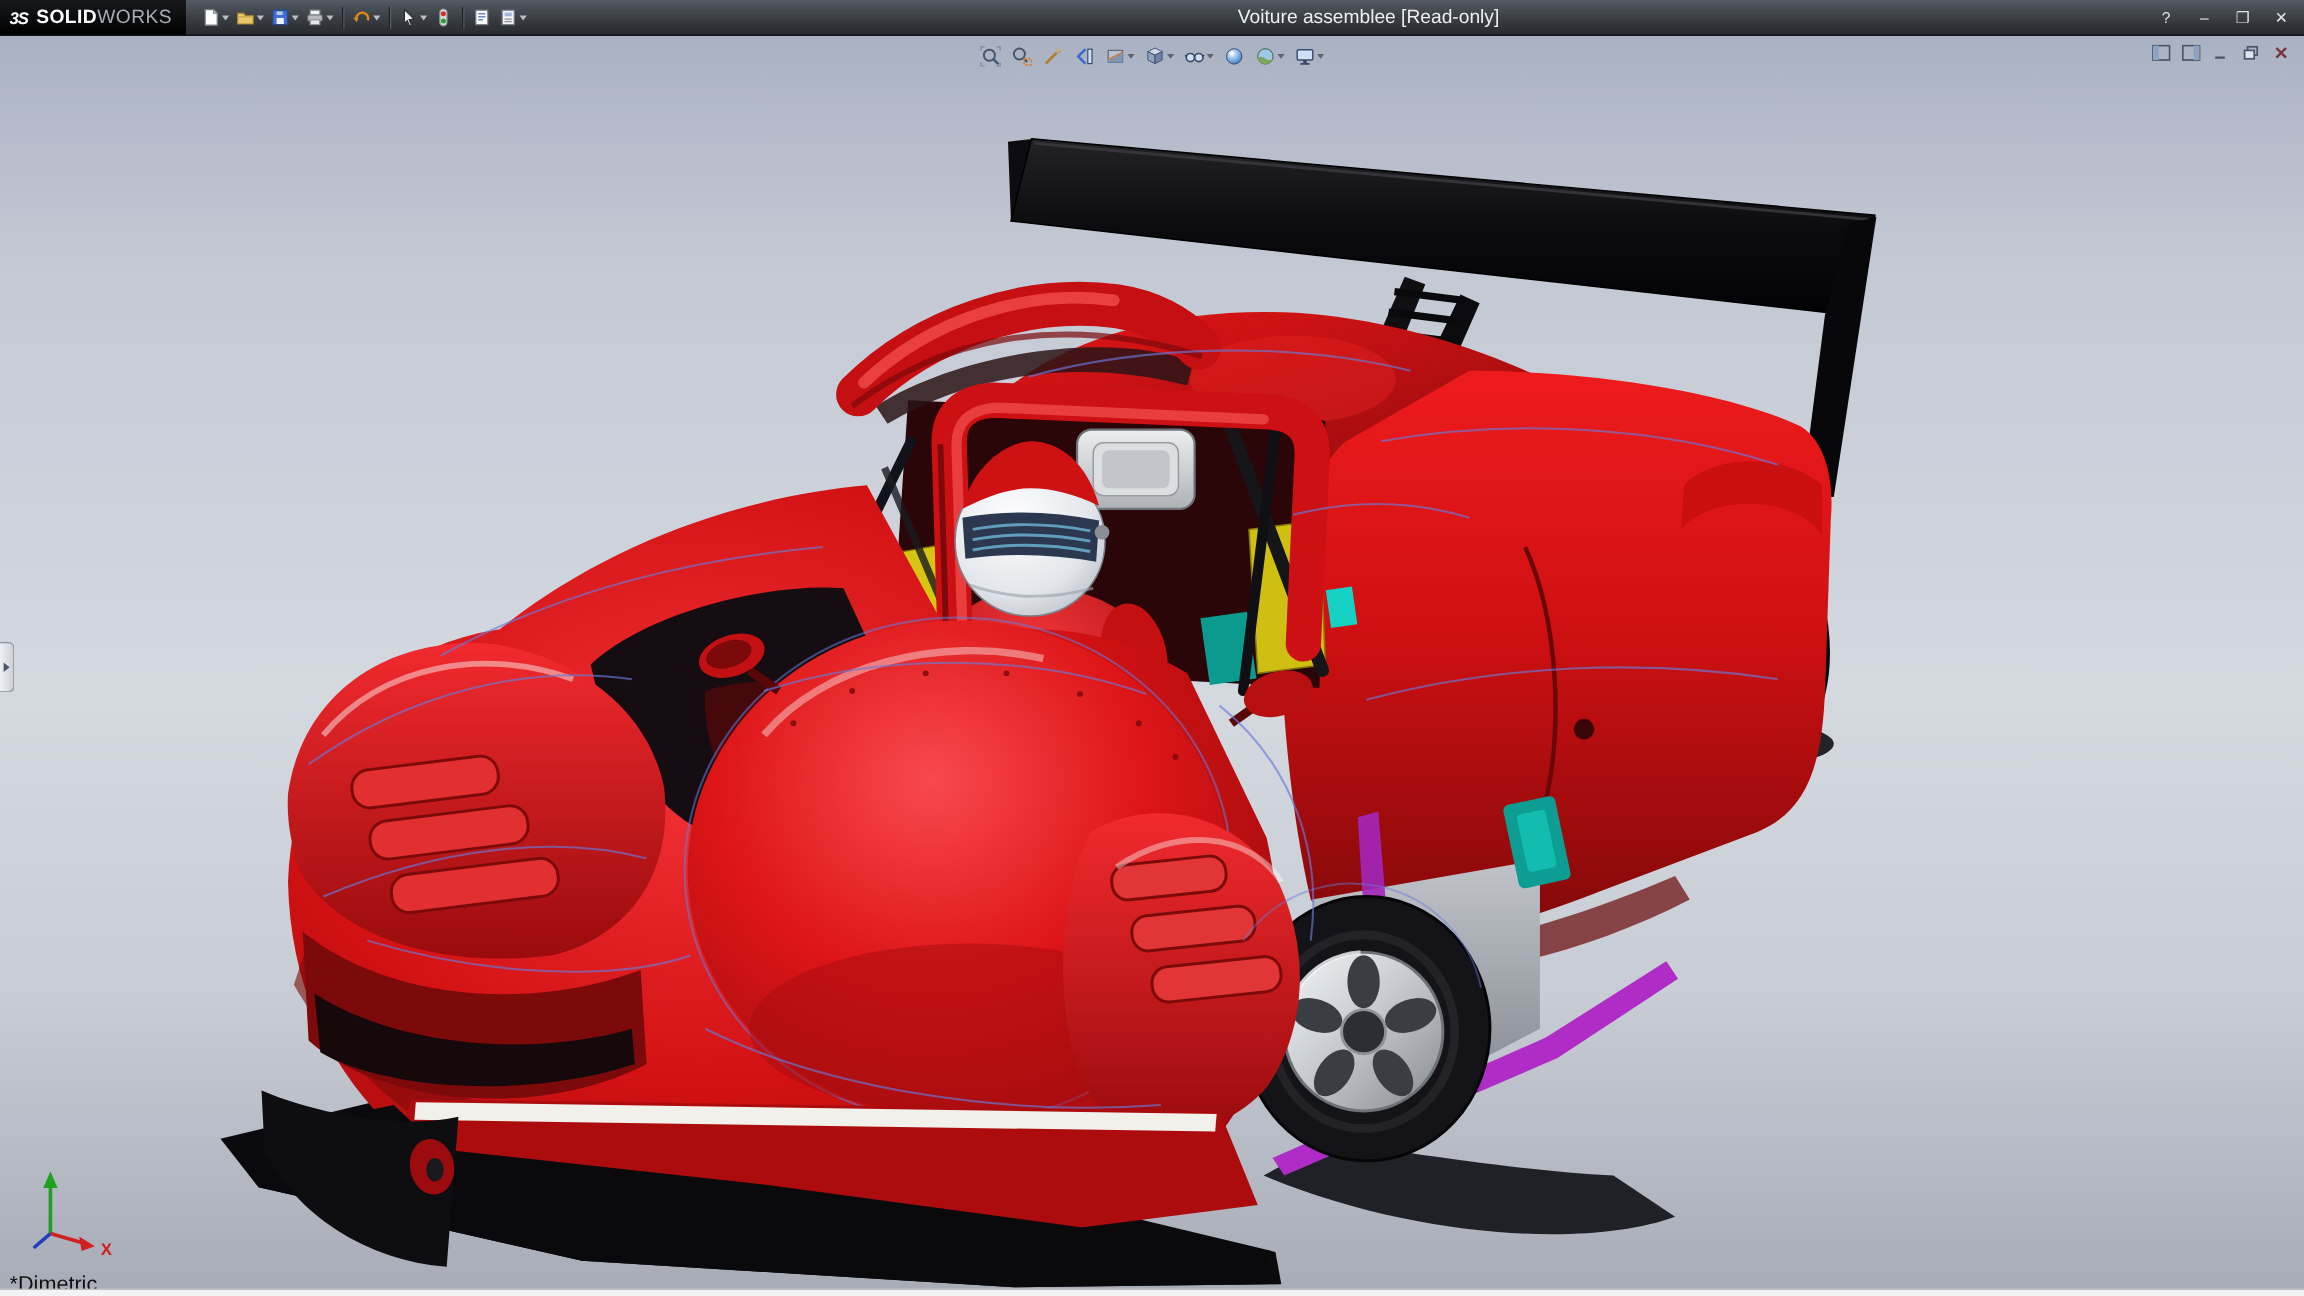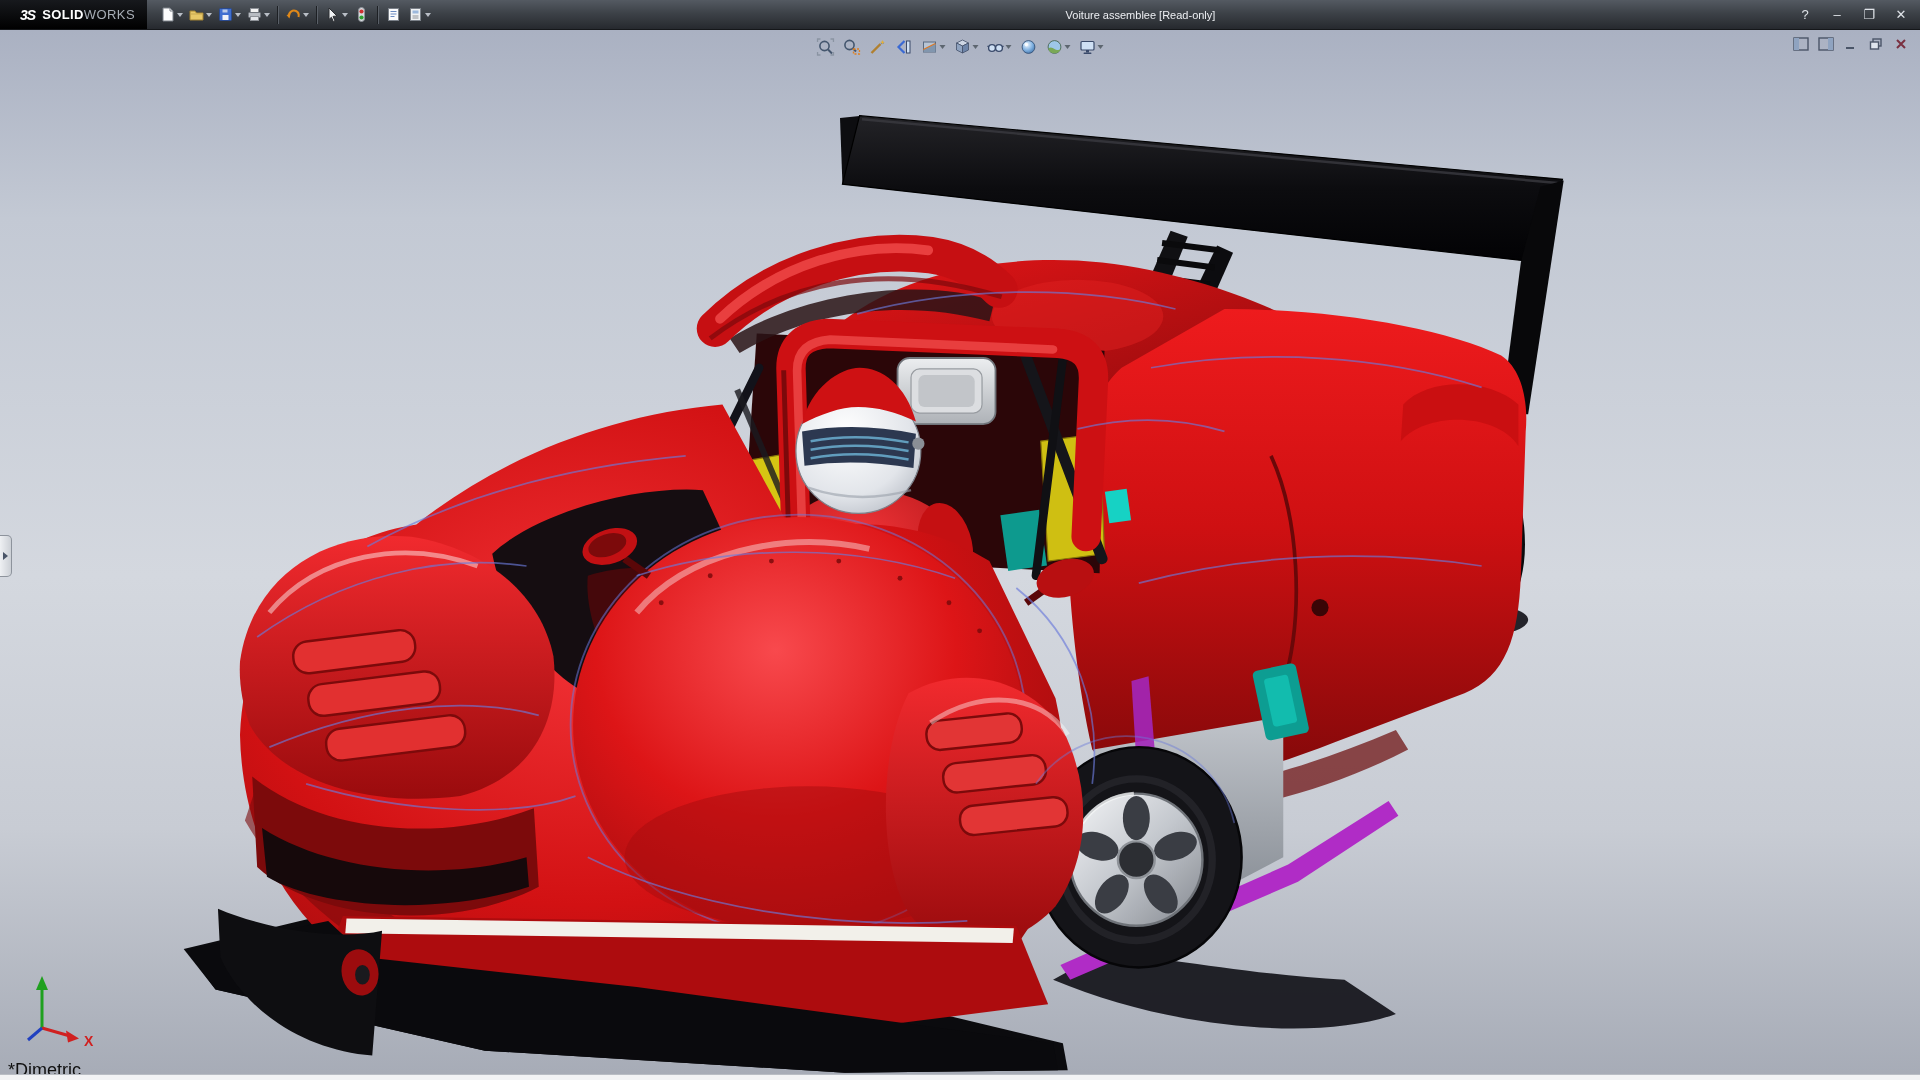--- a/index.html
+++ b/index.html
@@ -9,33 +9,33 @@
     --titlebar-bg:#3d4248; --edge-blue:#6a79da;
   }
   *{box-sizing:border-box;}
   html,body{margin:0;padding:0;width:1920px;height:1080px;overflow:hidden;
     font-family:"Liberation Sans","DejaVu Sans",sans-serif;background:#000;}
 
   
   .titlebar{position:relative;height:30px;width:100%;
     background:linear-gradient(180deg,#545a62 0%,var(--titlebar-bg) 45%,#26292e 100%);
     display:flex;align-items:center;color:#e6e9ed;border-bottom:1px solid #15171a;}
-  .brand{height:100%;display:flex;align-items:center;gap:7px;padding:0 12px 0 20px;
+  .brand{height:100%;display:flex;align-items:center;gap:7px;padding:0 12px 0 8px;
     background:linear-gradient(180deg,#17191d,#000);}
   .brand-mark{font-style:italic;font-weight:bold;font-size:14px;color:#fff;letter-spacing:-1px;}
-  .brand-name{font-size:13px;letter-spacing:.4px;}
+  .brand-name{font-size:16px;letter-spacing:.4px;}
   .brand-name b{color:#fff;}
   .brand-name span{color:#a7adb5;font-weight:normal;}
   .tb-icons{display:flex;align-items:center;gap:1px;margin-left:10px;}
   .tb-btn{height:24px;display:flex;align-items:center;justify-content:center;padding:0 2px;border-radius:2px;}
   .caret{width:0;height:0;border-left:3.5px solid transparent;border-right:3.5px solid transparent;
     border-top:4px solid #b9bec6;margin-left:1px;}
   .sep{width:1px;height:18px;background:#1d2024;box-shadow:1px 0 0 #5a6068;margin:0 4px;}
   .win-title{position:absolute;left:59.4%;top:0;height:100%;transform:translateX(-50%);
-    display:flex;align-items:center;font-size:11px;color:#eceef2;white-space:nowrap;}
+    display:flex;align-items:center;font-size:16px;color:#eceef2;white-space:nowrap;}
   .win-controls{position:absolute;right:4px;top:0;height:100%;display:flex;align-items:center;gap:2px;}
   .win-btn{width:30px;height:22px;display:flex;align-items:center;justify-content:center;
     color:#dfe3e8;font-size:13px;border-radius:2px;}
 
   
   .viewport{position:relative;width:1920px;height:1050px;
     background:linear-gradient(180deg,var(--bg-top) 0%,#c3c9d4 18%,var(--bg-mid) 52%,#c8ccd4 76%,var(--bg-bottom) 100%);}
   .car-svg{position:absolute;inset:0;width:100%;height:100%;}
 
   

